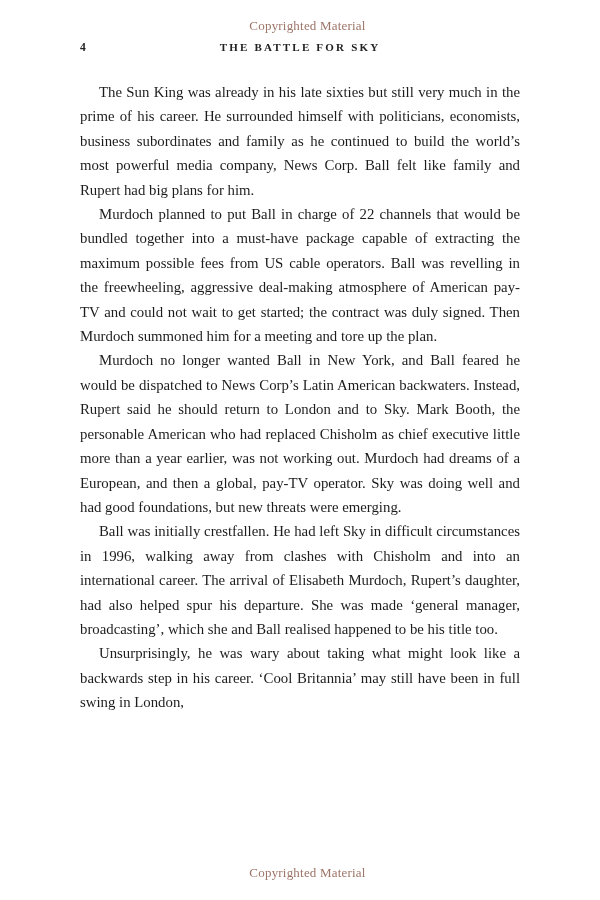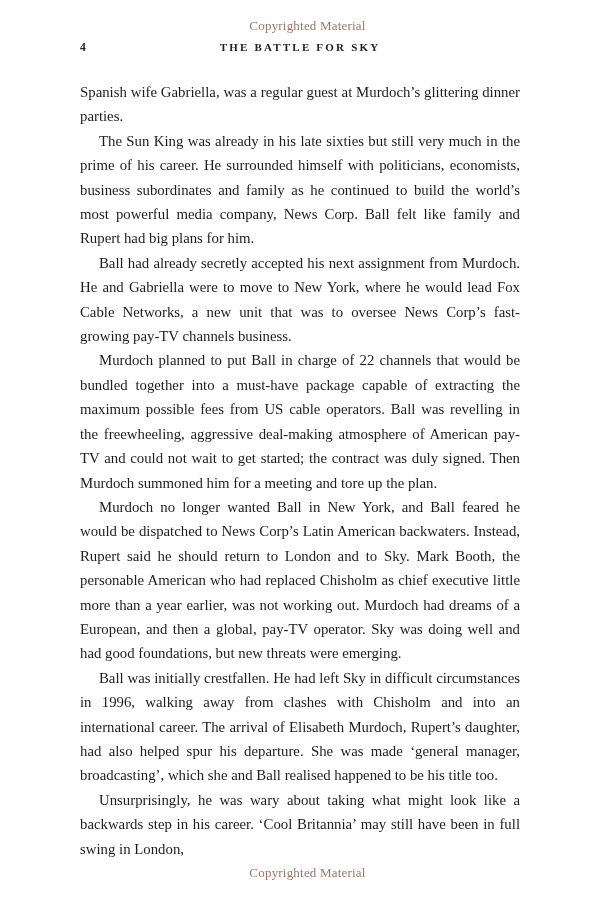--- a/index.html
+++ b/index.html
@@ -75,23 +75,21 @@
 <div class="book-page">
 
   <div class="copyright-notice top">Copyrighted Material</div>
 
   <div class="page-header">
     <span class="page-number">4</span>
     <span class="running-header">THE BATTLE FOR SKY</span>
   </div>
 
   <div class="body-text">
-    <p class="no-indent">Spanish wife Gabriella, was a regular guest at Murdoch’s glittering dinner parties.</p>
     <p>The Sun King was already in his late sixties but still very much in the prime of his career. He surrounded himself with politicians, economists, business subordinates and family as he continued to build the world’s most powerful media company, News Corp. Ball felt like family and Rupert had big plans for him.</p>
-    <p>Ball had already secretly accepted his next assignment from Murdoch. He and Gabriella were to move to New York, where he would lead Fox Cable Networks, a new unit that was to oversee News Corp’s fast-growing pay-TV channels business.</p>
     <p>Murdoch planned to put Ball in charge of 22 channels that would be bundled together into a must-have package capable of extracting the maximum possible fees from US cable operators. Ball was revelling in the freewheeling, aggressive deal-making atmosphere of American pay-TV and could not wait to get started; the contract was duly signed. Then Murdoch summoned him for a meeting and tore up the plan.</p>
     <p>Murdoch no longer wanted Ball in New York, and Ball feared he would be dispatched to News Corp’s Latin American backwaters. Instead, Rupert said he should return to London and to Sky. Mark Booth, the personable American who had replaced Chisholm as chief executive little more than a year earlier, was not working out. Murdoch had dreams of a European, and then a global, pay-TV operator. Sky was doing well and had good foundations, but new threats were emerging.</p>
     <p>Ball was initially crestfallen. He had left Sky in difficult circumstances in 1996, walking away from clashes with Chisholm and into an international career. The arrival of Elisabeth Murdoch, Rupert’s daughter, had also helped spur his departure. She was made ‘general manager, broadcasting’, which she and Ball realised happened to be his title too.</p>
     <p>Unsurprisingly, he was wary about taking what might look like a backwards step in his career. ‘Cool Britannia’ may still have been in full swing in London,</p>
   </div>
 
   <div class="copyright-notice bottom">Copyrighted Material</div>
 
 </div>
 

